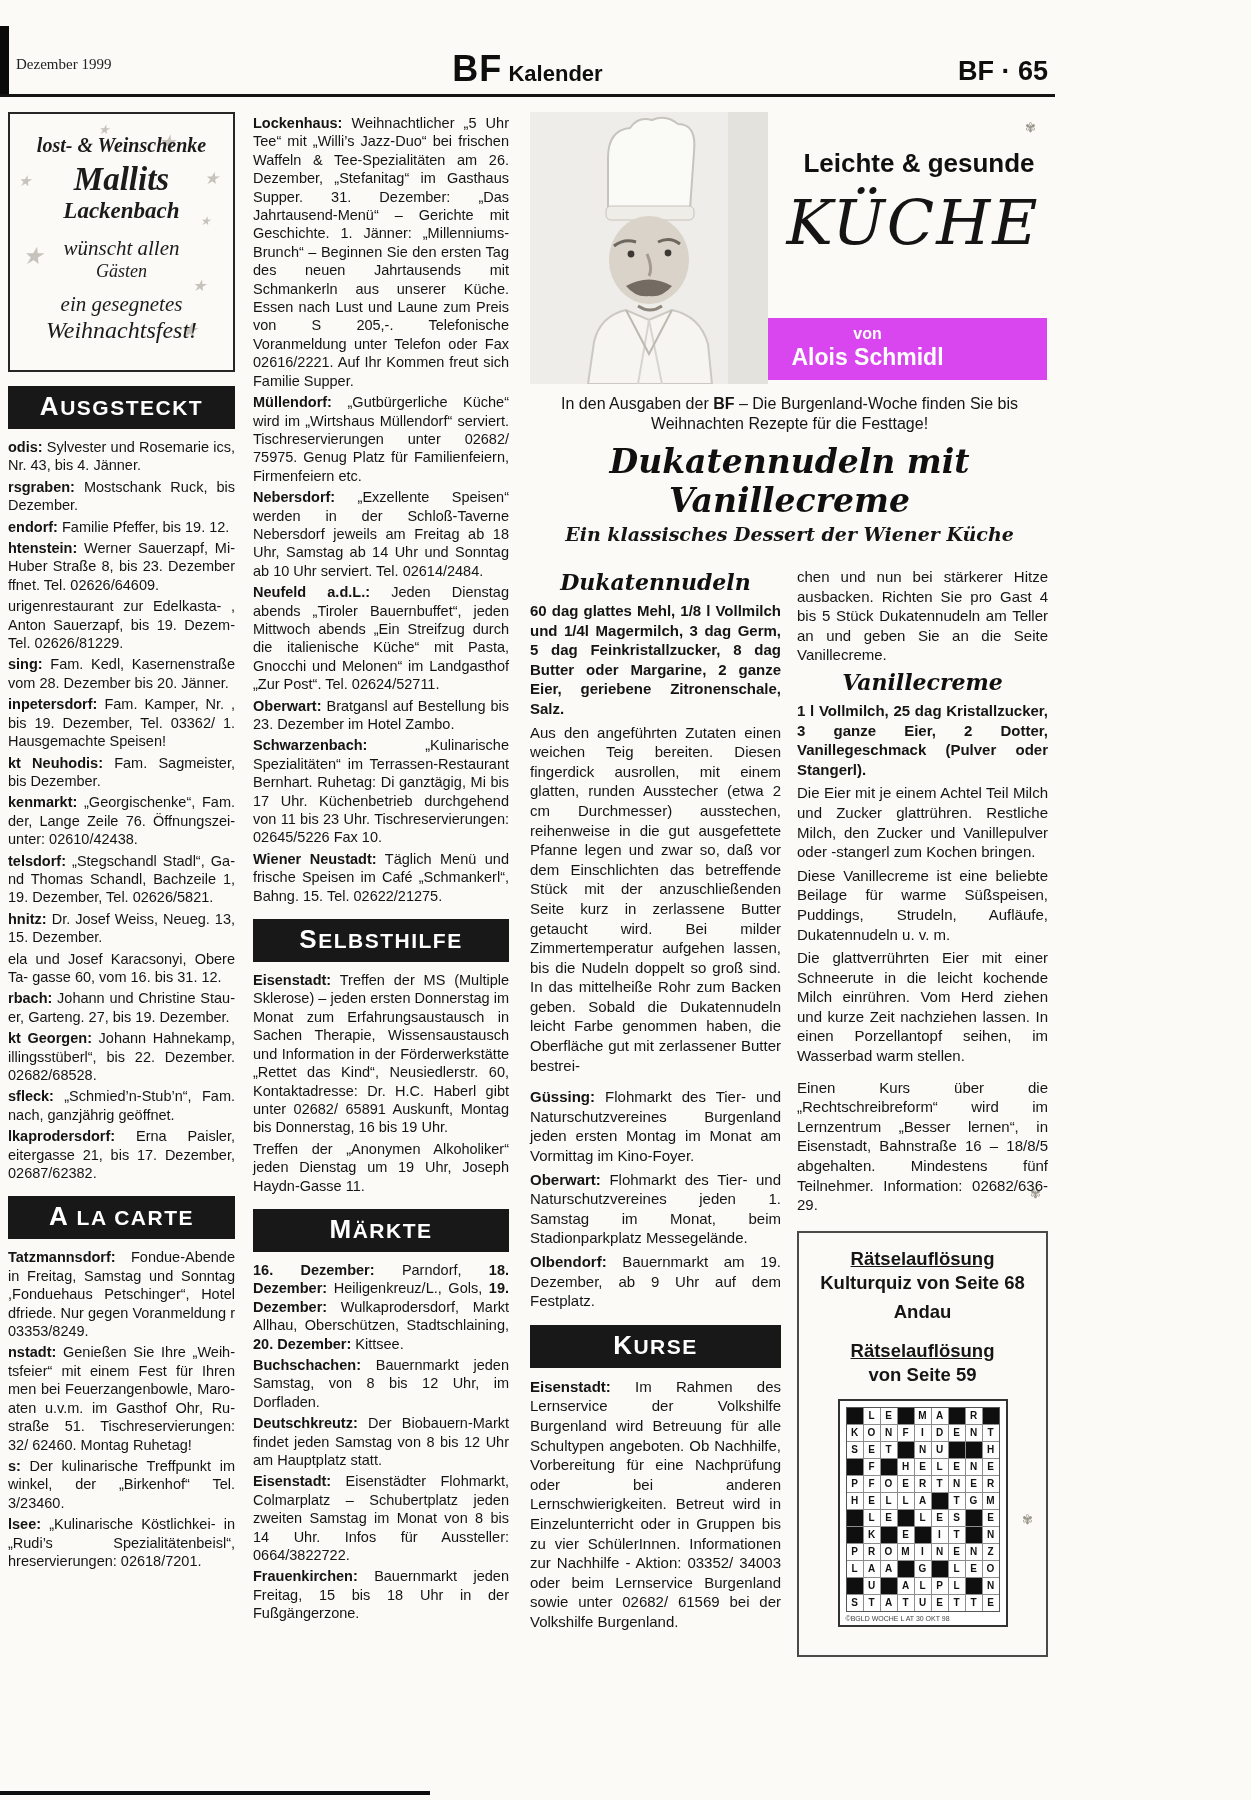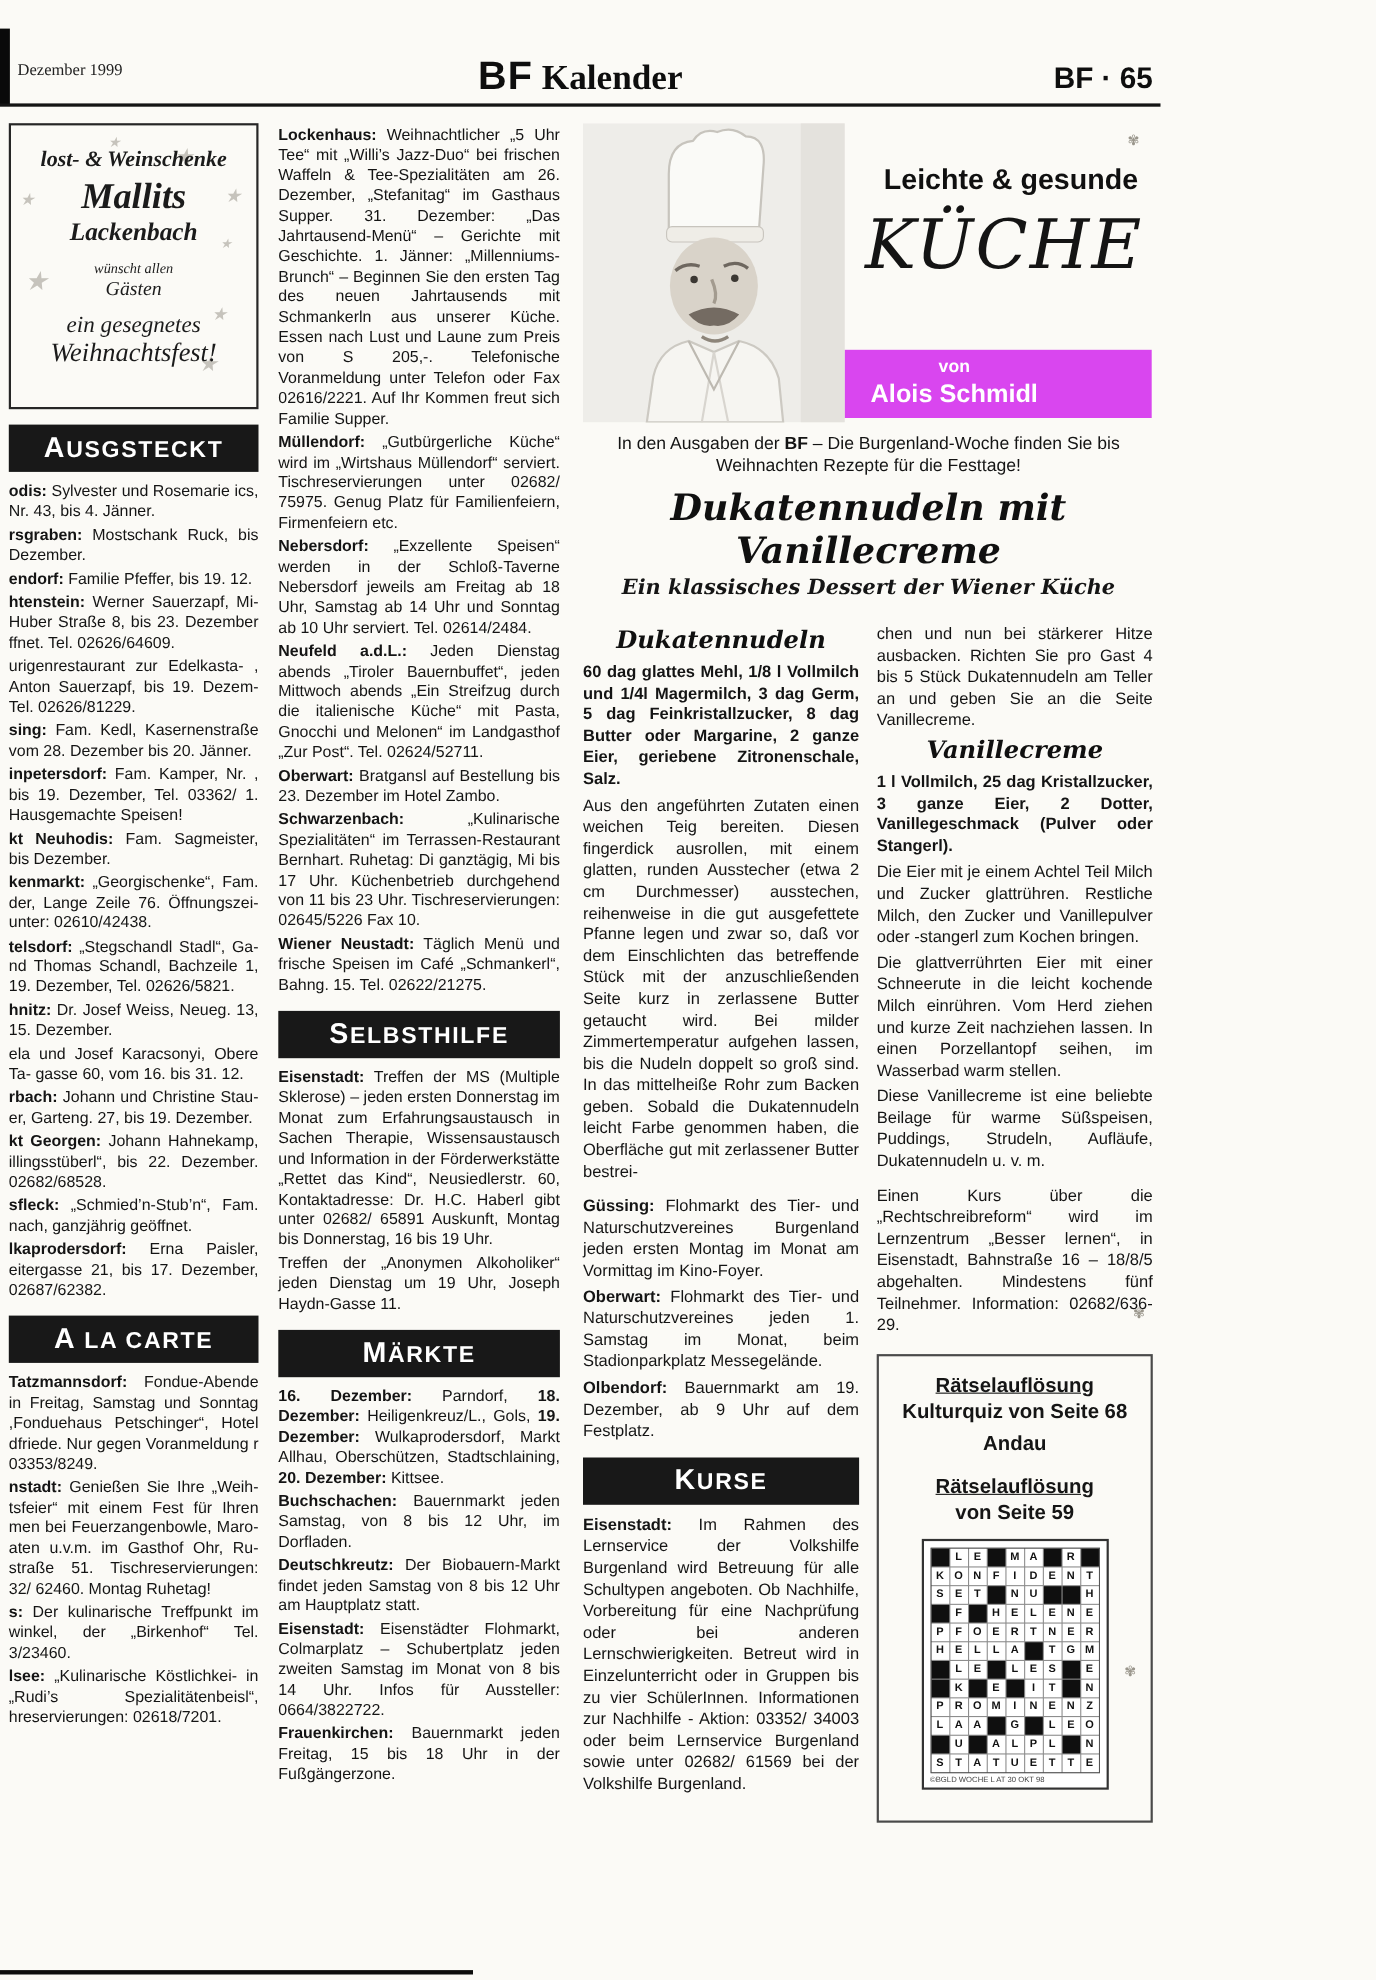--- a/index.html
+++ b/index.html
@@ -9,42 +9,42 @@
 
   
   .art-left { position:absolute; left:0; top:26px; width:9px; height:70px; background:#0a0a0a; }
   .art-bottom { position:absolute; left:0; top:1791px; width:430px; height:4px; background:#0d0d0d; }
   .mark { position:absolute; color:#9a968c; font-size:13px; }
 
   
   .m-date { position:absolute; left:16px; top:56px; font-family:"Liberation Serif", serif; font-size:15px; color:#222; }
   .m-title { position:absolute; left:0; top:48px; width:1055px; text-align:center; font-weight:bold; color:#0e0e0e; }
   .m-title .bf { font-size:36px; letter-spacing:1px; }
-  .m-title .rest { font-size:32px;font-family:Liberation Serif, serif; }
+  .m-title .rest { font-size:22px; }
   .m-page { position:absolute; left:860px; top:56px; width:188px; text-align:right; font-size:27px; font-weight:bold; color:#0e0e0e; }
   .rule { position:absolute; left:0; top:94px; width:1055px; height:3px; background:#141414; }
 
   
   .col1 { position:absolute; left:8px;  top:112px; width:227px; }
   .col2 { position:absolute; left:253px; top:114px; width:256px; }
   .colR { position:absolute; left:530px; top:112px; width:519px; }
 
   .entry { font-size:14.5px; line-height:18.4px; text-align:justify; margin-bottom:3px; color:#141414; }
   .entry b { font-weight:bold; }
 
   .bar { background:#181818; color:#fff; text-align:center; font-weight:bold; font-size:21px; letter-spacing:1.5px; padding:5px 0 7px; margin:14px 0 9px; }
   .bar::first-letter { font-size:26px; }
 
   
   .ad { position:relative; border:2px solid #262626; height:260px; margin-bottom:4px; font-family:"Liberation Serif", serif; font-style:italic; text-align:center; color:#1b1b1b; overflow:hidden; }
   .ad .txt { position:relative; z-index:1; }
   .ad .l1 { margin-top:20px; font-size:20px; font-weight:bold; }
   .ad .l2 { margin-top:4px; font-size:33px; font-weight:bold; }
   .ad .l3 { margin-top:0px; font-size:23px; font-weight:bold; }
-  .ad .l4 { margin-top:12px; font-size:13px; }
+  .ad .l4 { margin-top:12px; font-size:21px; }
   .ad .l5 { font-size:18px; }
   .ad .l6 { margin-top:10px; font-size:21px; }
   .ad .l7 { font-size:24px; }
   .star { position:absolute; z-index:0; color:#c6c3bc; }
 
   
   .feature { position:relative; height:272px; }
   .feat-bar { position:absolute; left:158px; right:2px; top:206px; height:62px; background:#d946ef; color:#fff; text-align:center; padding-top:7px; z-index:1; }
   .feat-bar .von { font-size:16px; font-weight:bold; line-height:18px; }
   .feat-bar .name { font-size:23px; font-weight:bold; line-height:28px; }
@@ -225,22 +225,22 @@
       </div>
 
       <div class="colR-col recipe">
         <div>
             <p class="entry"><span>chen und nun bei stärkerer Hitze ausbacken. Richten Sie pro Gast 4 bis 5 Stück Dukatennudeln am Teller an und geben Sie an die Seite Vanillecreme.</span></p>
           </div>
         <div class="script-hd">Vanillecreme</div>
         <div>
             <p class="entry"><b>1 l Vollmilch, 25 dag Kristallzucker, 3 ganze Eier, 2 Dotter, Vanillegeschmack (Pulver oder Stangerl).</b></p>
             <p class="entry"><span>Die Eier mit je einem Achtel Teil Milch und Zucker glattrühren. Restliche Milch, den Zucker und Vanillepulver oder -stangerl zum Kochen bringen.</span></p>
+            <p class="entry"><span>Diese Vanillecreme ist eine beliebte Beilage für warme Süßspeisen, Puddings, Strudeln, Aufläufe, Dukatennudeln u. v. m.</span></p>
             <p class="entry"><span>Die glattverrührten Eier mit einer Schneerute in die leicht kochende Milch einrühren. Vom Herd ziehen und kurze Zeit nachziehen lassen. In einen Porzellantopf seihen, im Wasserbad warm stellen.</span></p>
-            <p class="entry"><span>Diese Vanillecreme ist eine beliebte Beilage für warme Süßspeisen, Puddings, Strudeln, Aufläufe, Dukatennudeln u. v. m.</span></p>
           </div>
 
         <div class="gap-top">
             <p class="entry"><span>Einen Kurs über die „Rechtschreibreform“ wird im Lernzentrum „Besser lernen“, in Eisenstadt, Bahnstraße 16 – 18/8/5 abgehalten. Mindestens fünf Teilnehmer. Information: 02682/636-29.</span></p>
           </div>
 
         <div class="pz">
           <div class="t">Rätselauflösung</div>
           <div class="s">Kulturquiz von Seite 68</div>
           <div class="sol">Andau</div>

